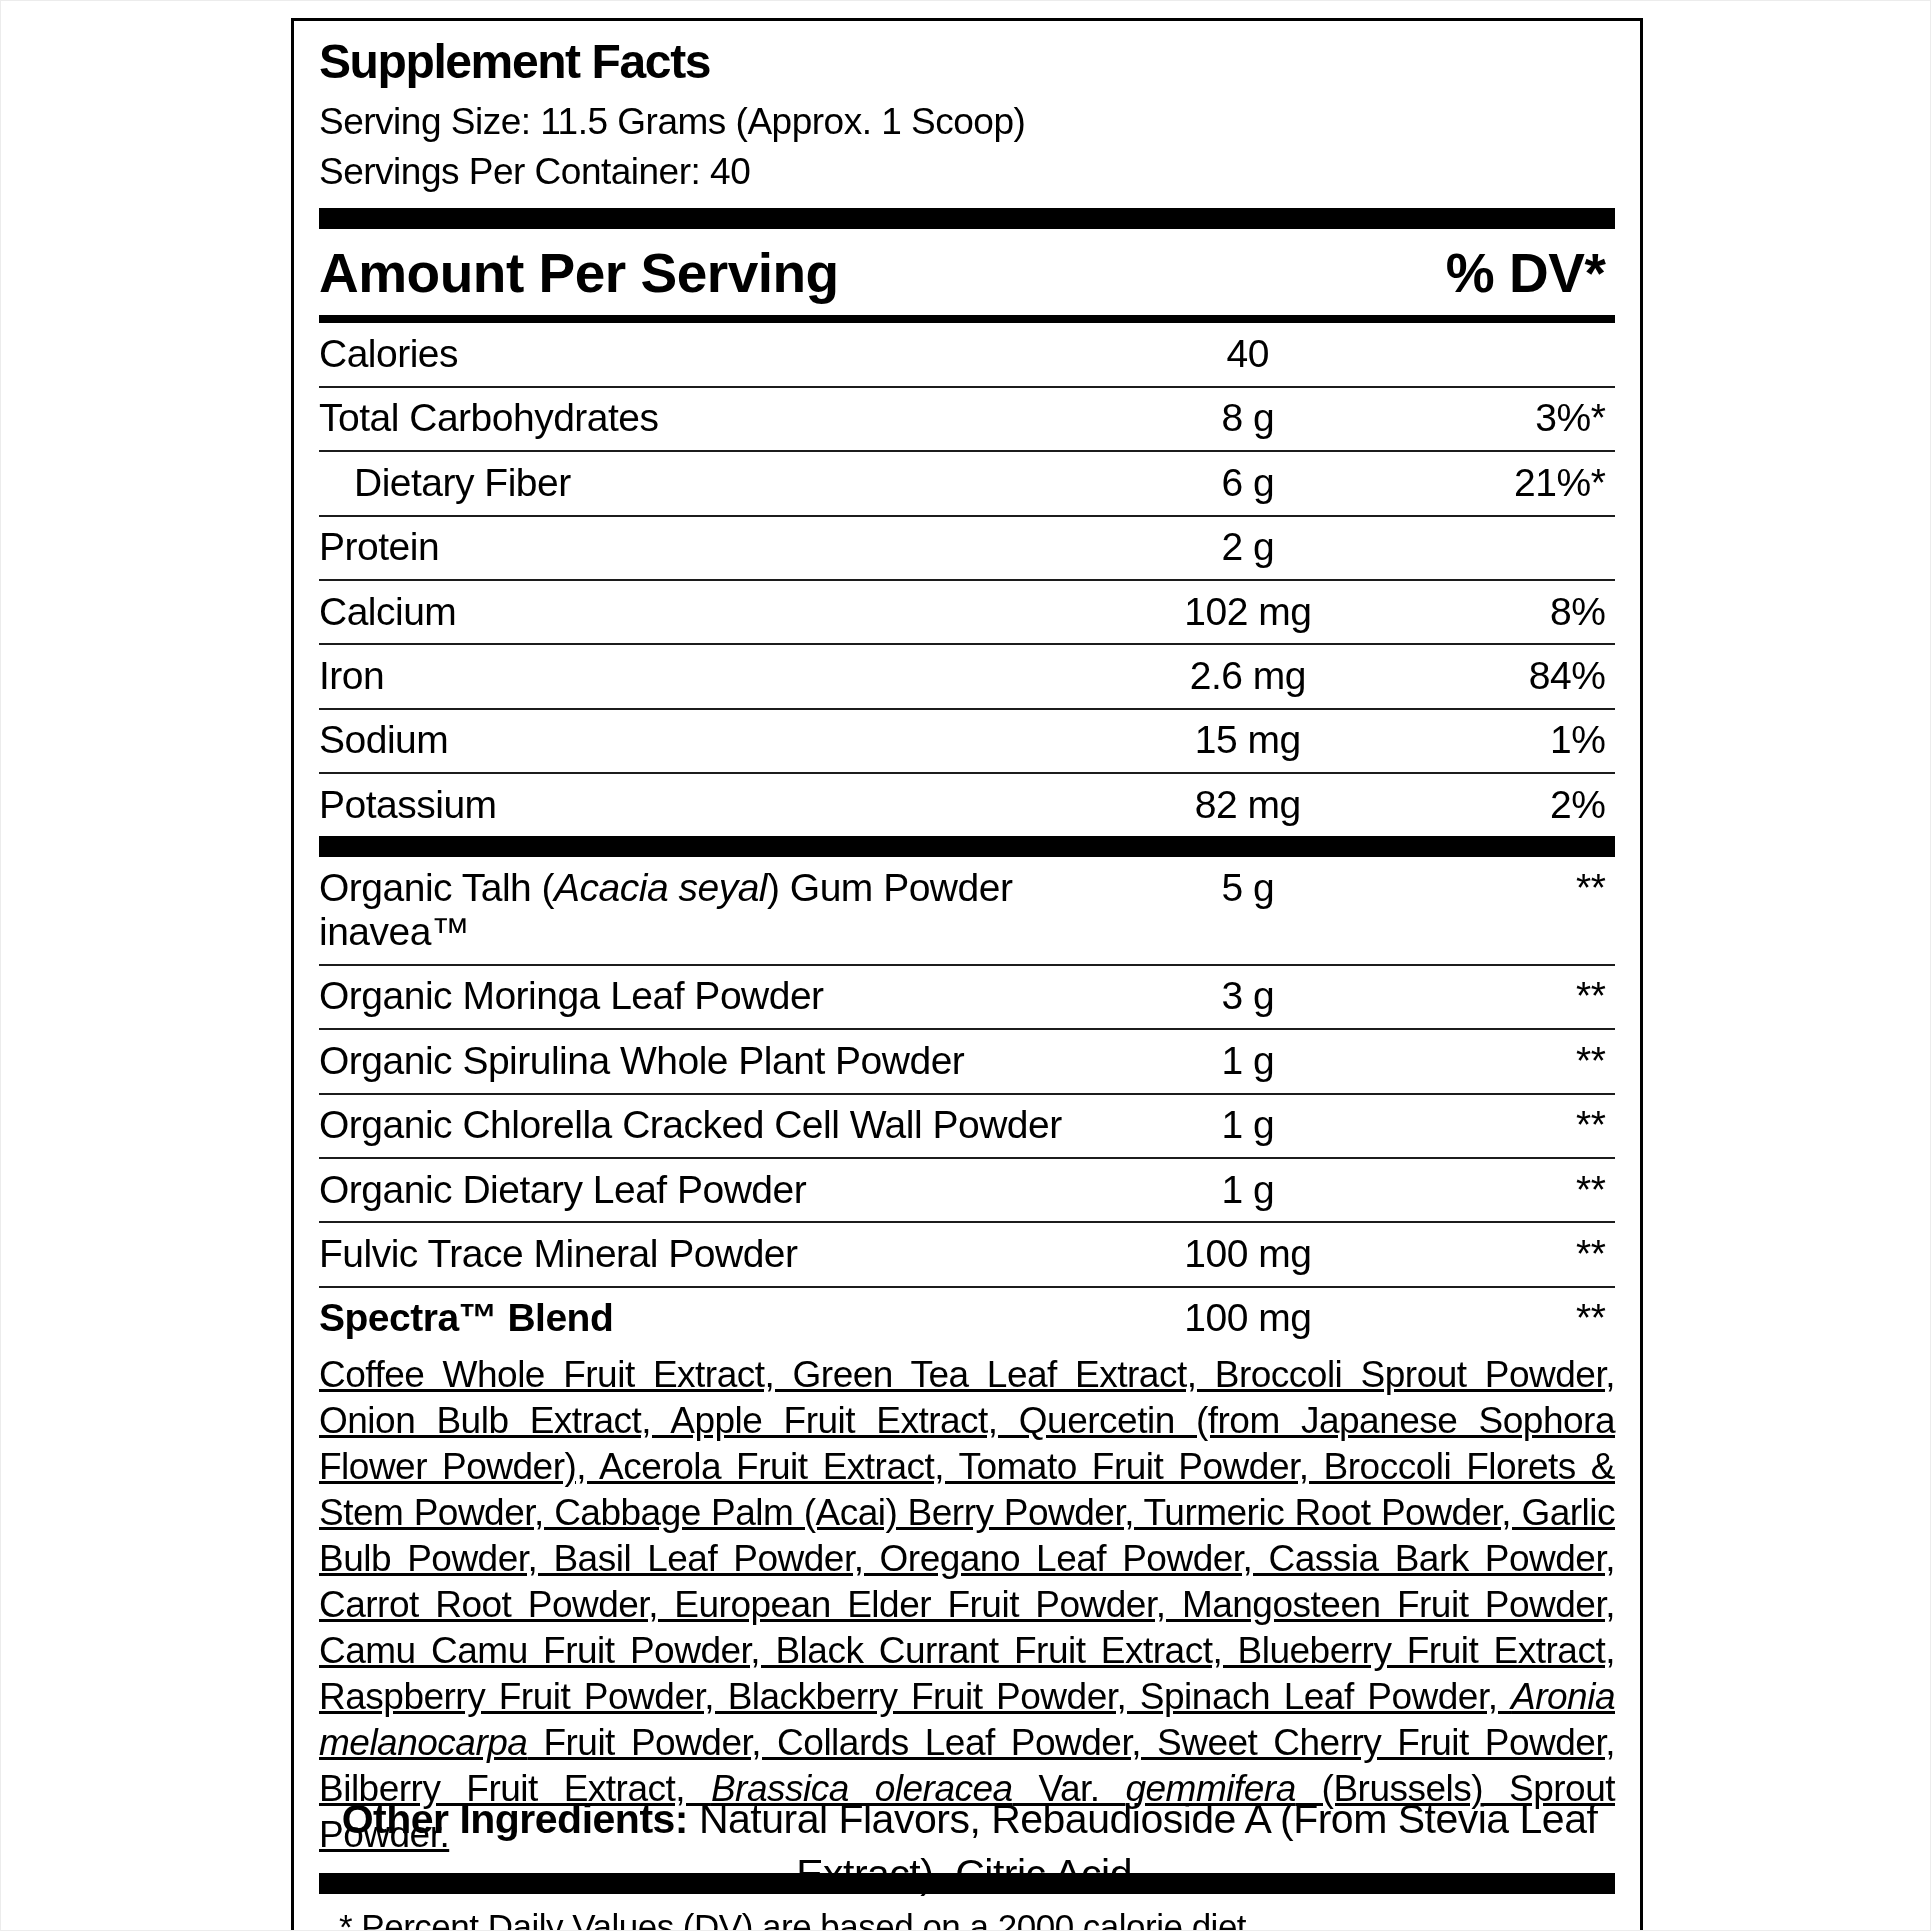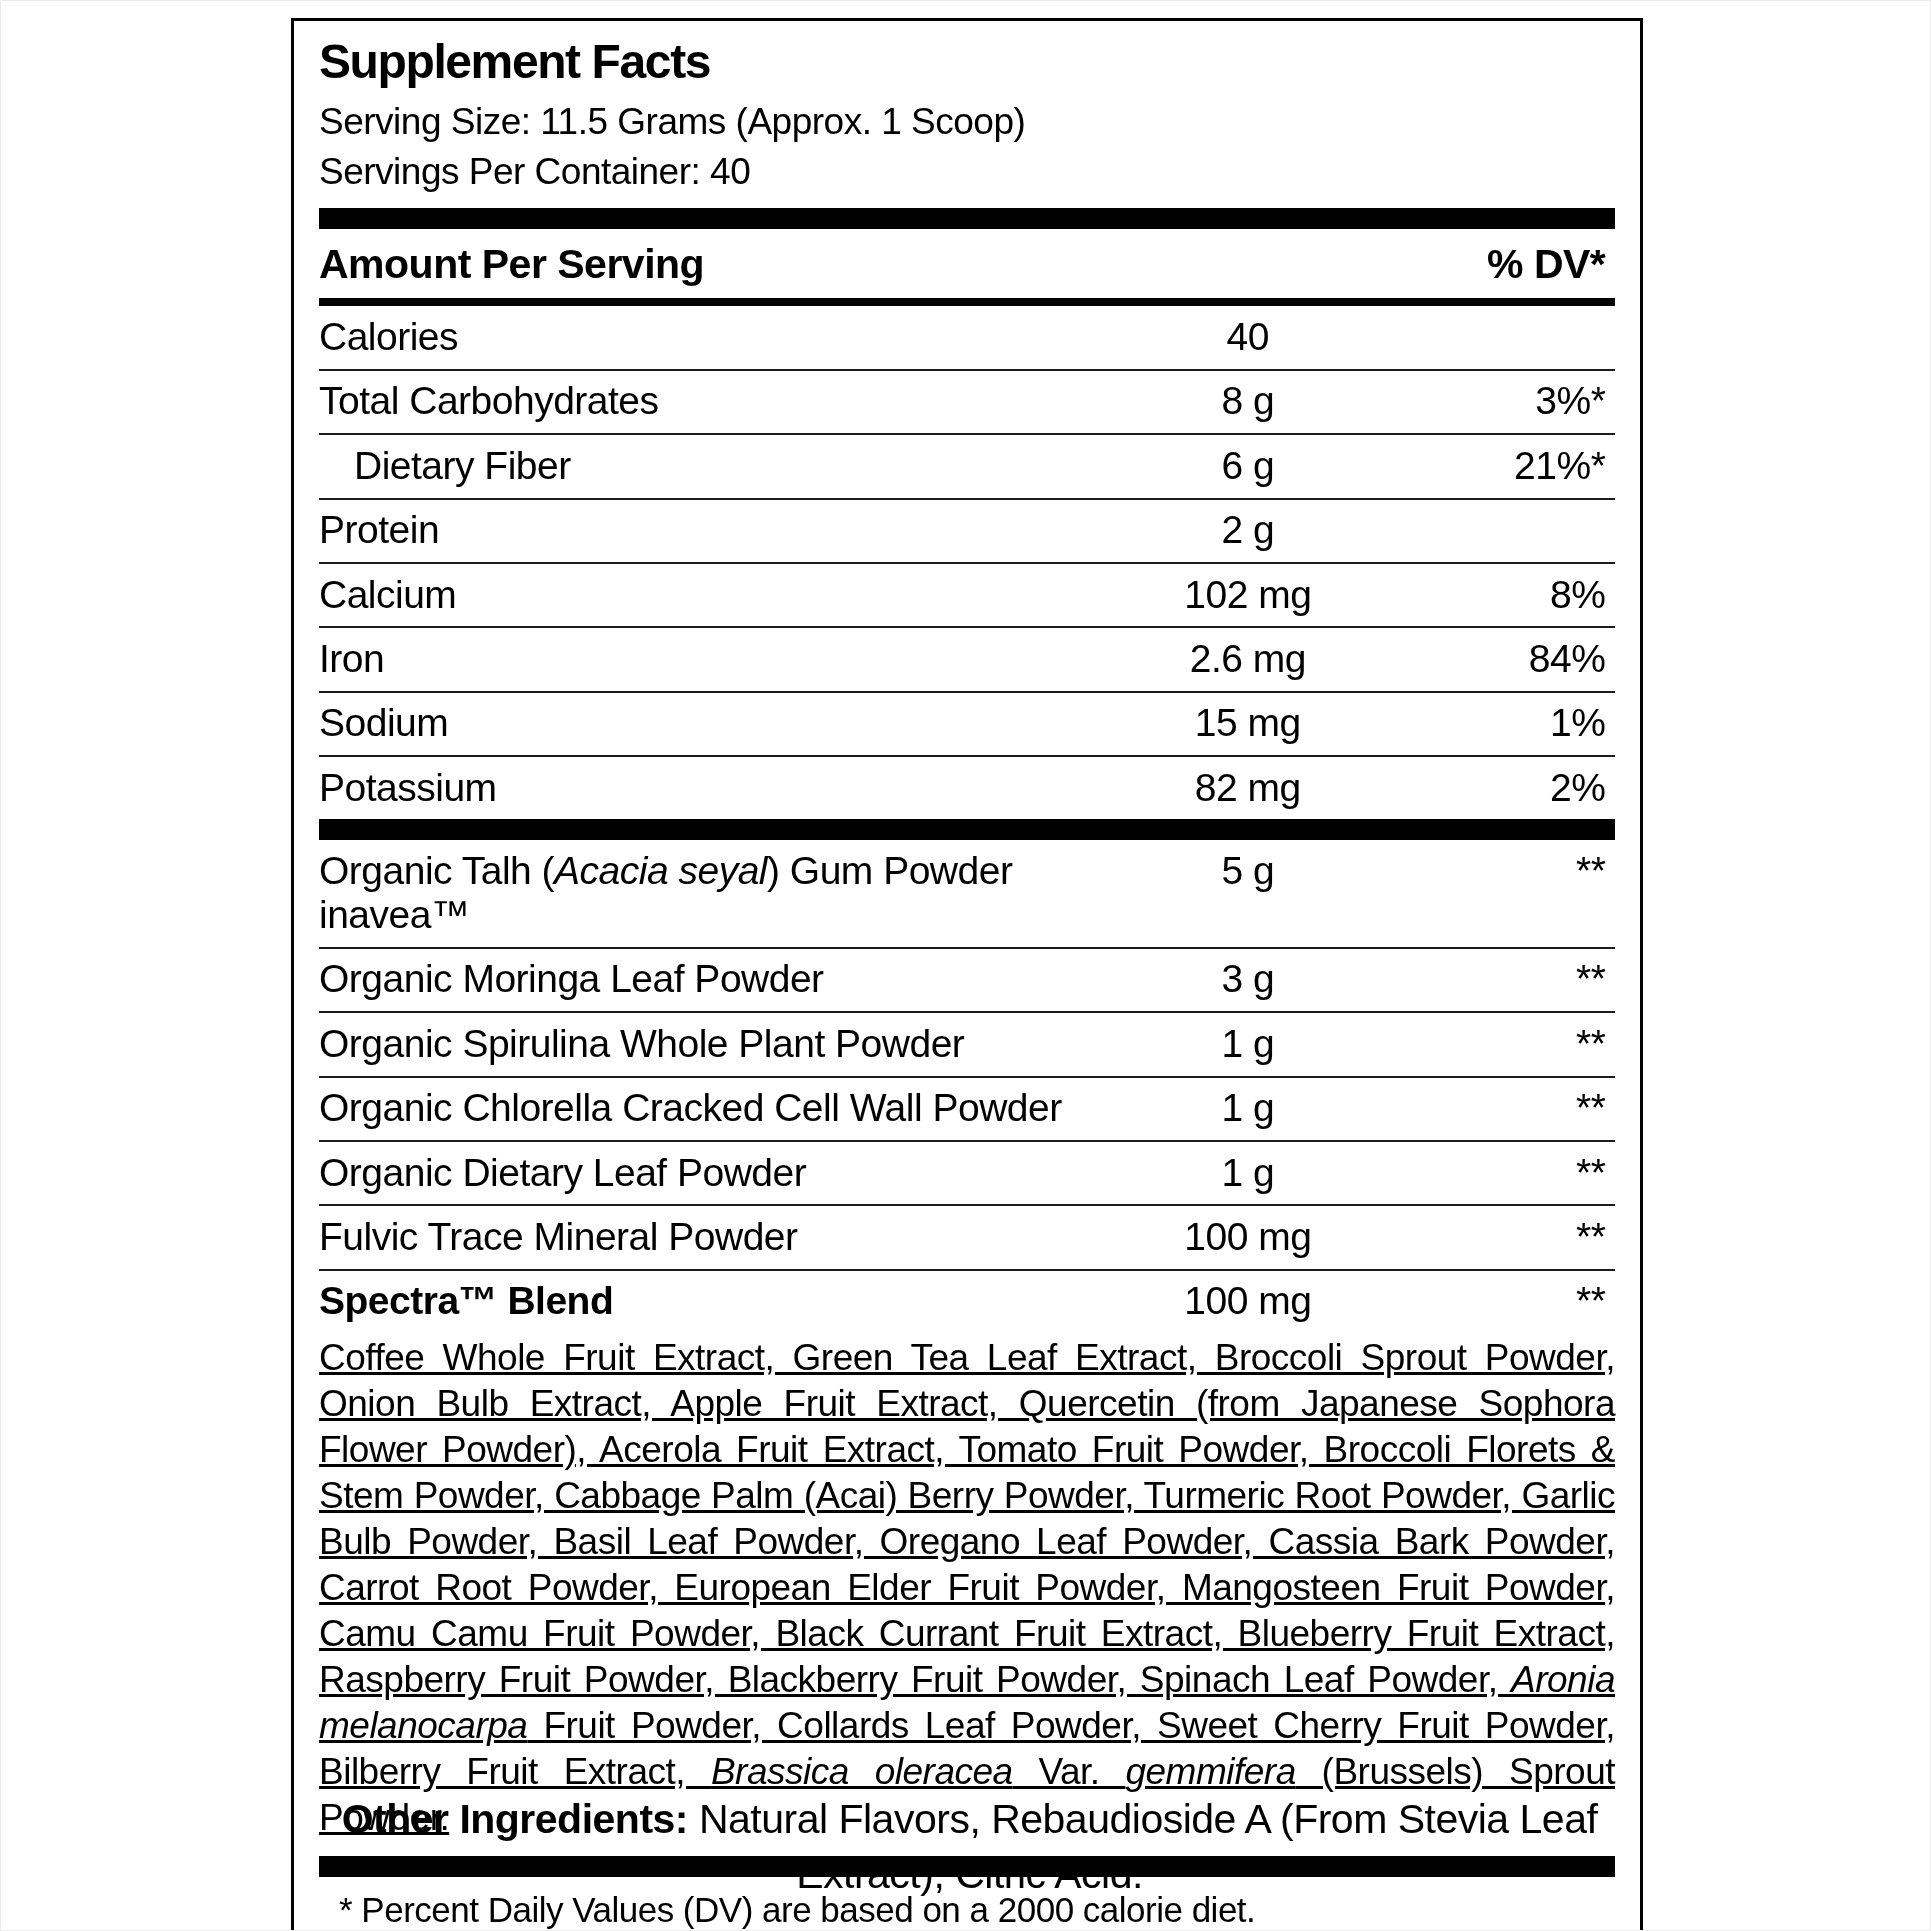--- a/index.html
+++ b/index.html
@@ -56,21 +56,21 @@
     letter-spacing: -0.5px;
     padding: 8.7px 0 9.7px 0;
   }
   .row.rule { border-bottom: 2.9px solid #1c1c1c; }
   .row .name { flex: 1; }
   .row .name.indent { padding-left: 35px; }
   .row .amt { width: 299px; text-align: center; }
   .row .dv { width: 208px; text-align: right; padding-right: 9.7px; }
   .header-row {
     font-weight: bold;
-    font-size: 41px;
+    font-size: 55px;
     padding: 11.6px 0 9.7px 0;
   }
   .bold { font-weight: bold; }
   .it { font-style: italic; }
   .blend-desc {
     font-size: 37px;
     line-height: 46px;
     letter-spacing: -0.5px;
     text-align: justify;
     padding: 1.9px 0 15.4px 0;

